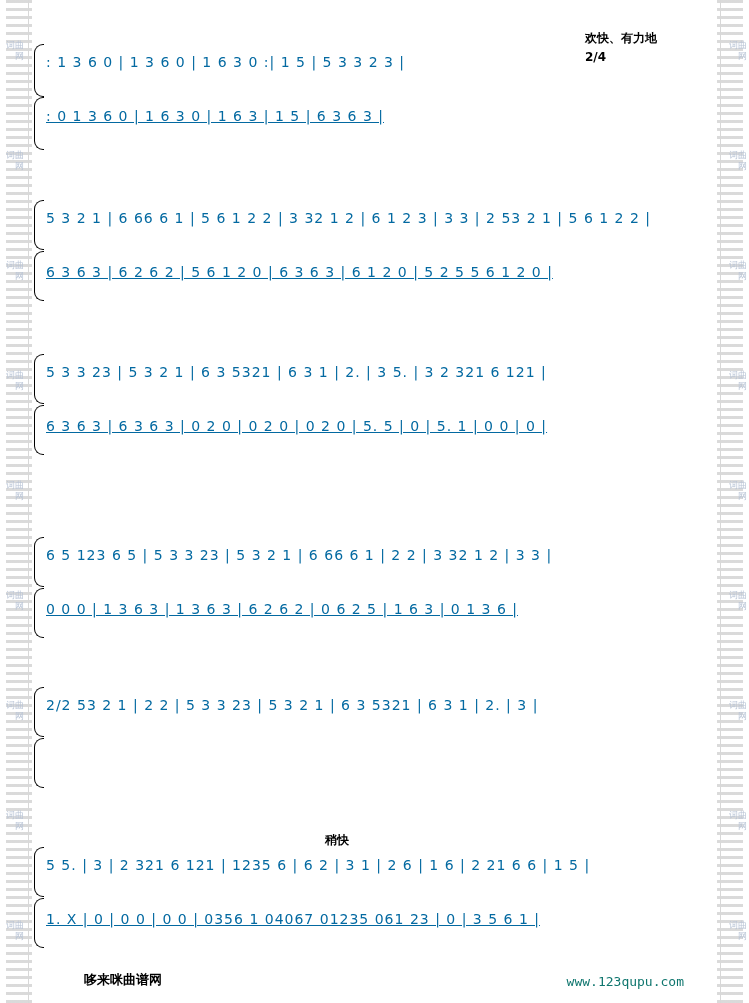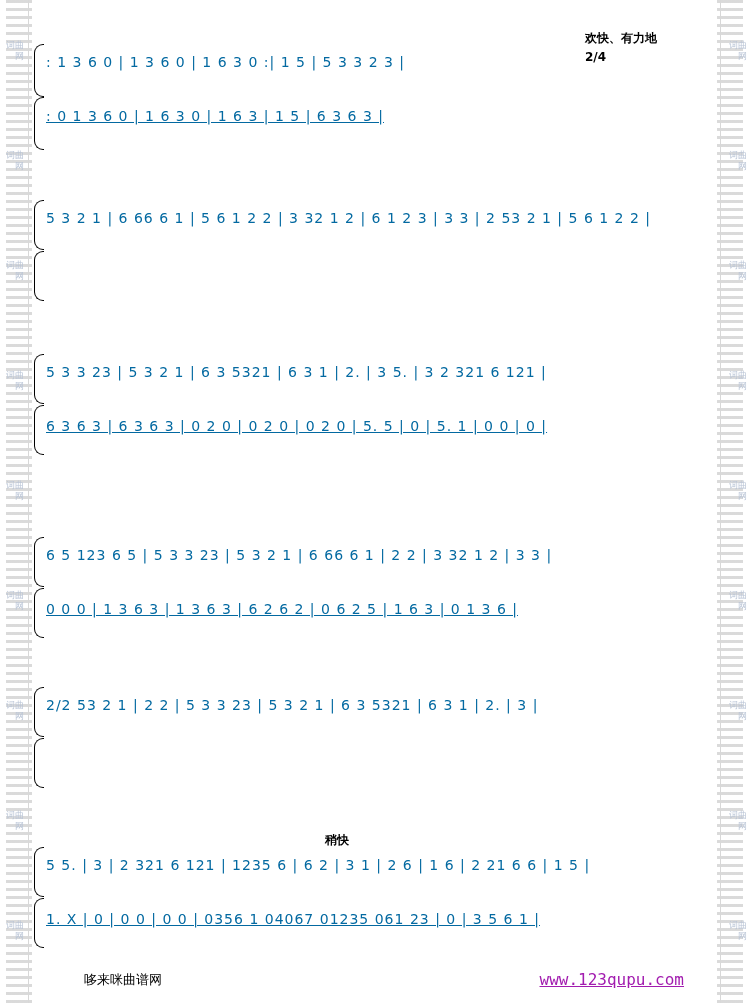--- a/index.html
+++ b/index.html
@@ -63,28 +63,27 @@
     position:absolute;
     font-family:"DejaVu Sans", sans-serif;
     font-size:12px;color:#000;font-weight:bold;
   }
 
   .footer{
     position:absolute;left:0;right:0;bottom:14px;height:22px;
   }
   .site-left{
     position:absolute;left:54px;bottom:0;
-    font-size:13px;font-weight:normal;color:#000;
+    font-size:13px;font-weight:bold;color:#000;
     font-family:"DejaVu Sans","Liberation Sans",sans-serif;
   }
   .site-right{
     position:absolute;right:36px;bottom:0;
-    font-size:16px;color:#a21caf;
+    font-size:13px;color:#0f766e;
     font-family:"DejaVu Sans Mono", monospace;
-    text-decoration:underline;
   }
 </style>
 </head>
 <body>
 
 <div class="edge left"></div>
 <div class="edge right"></div>
 <div class="edge2" style="left:28px"></div>
 <div class="edge2" style="right:28px"></div>
 
@@ -120,20 +119,21 @@
     <div class="staffline lower">: 0      1 3 6 0 | 1 6 3 0 | 1 6 3 | 1    5      | 6 3   6 3 |</div>
     <div class="mark" style="left:555px;top:8px">2/4</div>
   </div>
 
   <div class="system" style="top:198px;height:105px">
     <div class="brace">
         <div class="b1"></div>
         <div class="b2"></div>
       </div>
     <div class="staffline upper">5 3  2 1 | 6 66 6 1 | 5 6 1 2   2 | 3 32 1 2 | 6 1 2 3 | 3 3 | 2 53 2 1 | 5 6 1 2   2 |</div>
+    <div class="staffline lower">6 3  6 3 | 6 2   6 2 | 5 6 1 2   0 | 6 3   6 3 | 6 1 2   0 | 5 2 5   5 6 1 2   0 |</div>
   </div>
 
   <div class="system" style="top:352px;height:105px">
     <div class="brace">
         <div class="b1"></div>
         <div class="b2"></div>
       </div>
     <div class="staffline upper">5 3  3 23 | 5 3  2 1 | 6 3  5321 | 6 3   1 | 2. | 3  5. | 3  2 321 6 121 |</div>
     <div class="staffline lower">6 3  6 3 | 6 3  6 3 | 0 2  0 | 0 2  0 | 0 2  0 | 5. 5 | 0 | 5. 1 | 0 0 | 0 |</div>
   </div>

